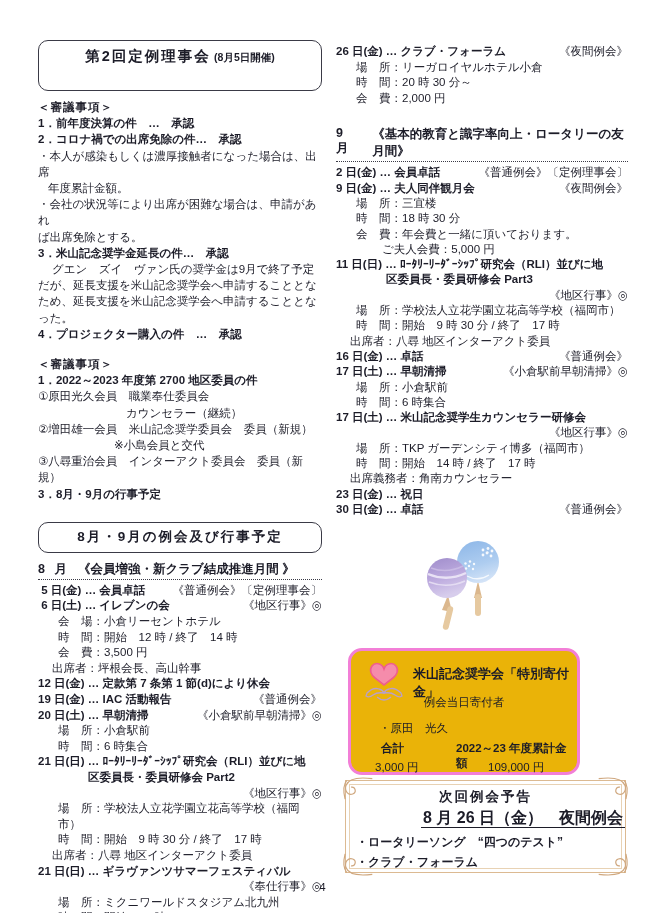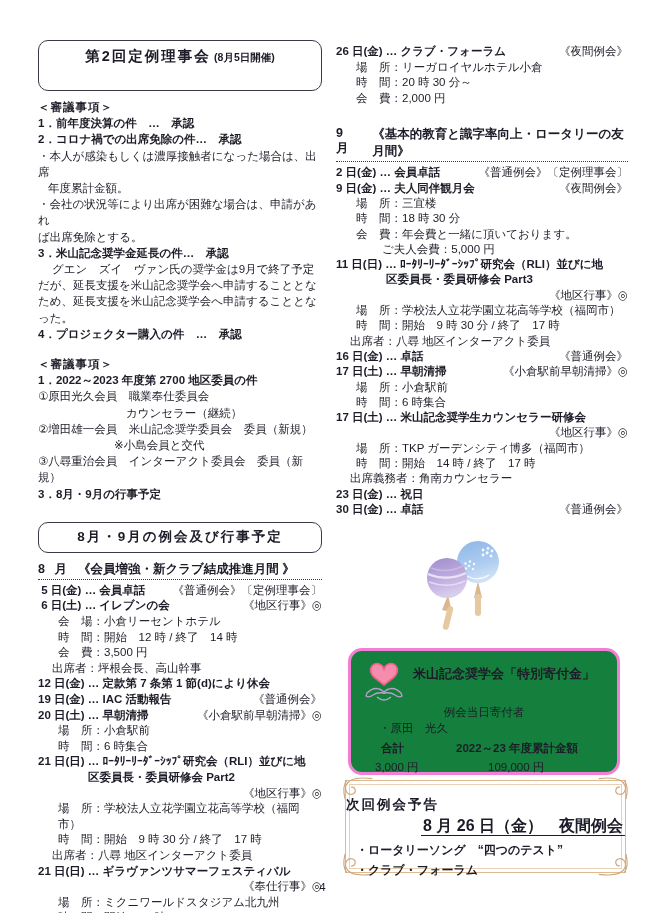--- a/index.html
+++ b/index.html
@@ -49,47 +49,47 @@
     font-weight:bold; font-size:12.5px; border-bottom:1.6px dotted #3a3a46;
     padding-bottom:1px; margin-bottom:3px; display:flex;
   }
   .month-hdr .m { letter-spacing:3px; margin-right:8px; } .gap20 { height:20px; }
 
   
   #fans { position:absolute; left:412px; top:540px; width:120px; height:105px; }
 
   
   #donation {
-    position:absolute; left:348px; top:648px; width:272px; height:127px;
-    border:3px solid #f27fd7; border-radius:14px; background:#15803d;
+    position:absolute; left:348px; top:648px; width:232px; height:127px;
+    border:3px solid #f27fd7; border-radius:14px; background:#eab308;
   }
   #donation .d-icon { position:absolute; left:12px; top:8px; }
   #donation .d-title { position:absolute; left:62px; top:14px; font-weight:bold; font-size:13px; }
-  #donation .d-sub { position:absolute; left:0; top:54px; width:100%; text-align:center; font-size:11.5px; }
+  #donation .d-sub { position:absolute; left:0; top:44px; width:100%; text-align:center; font-size:11.5px; }
   #donation .d-donor { position:absolute; left:28px; top:70px; font-size:11.5px; }
   #donation .d-row { position:absolute; left:0; width:100%; font-size:11.5px; display:flex; }
   #donation .r-lab { top:90px; font-weight:bold; }
   #donation .r-val { top:109px; }
   #donation .c1 { padding-left:30px; width:105px; }
   #donation .c2 { flex:1; }
 
   
   #next {
     position:absolute; left:345px; top:780px; width:281px; height:93px;
     border:1px solid #dcba92; background:#fff;
   }
   #next::before {
     content:""; position:absolute; inset:3px; border:1px solid #e8d2b4;
   }
   #next .corner { position:absolute; width:34px; height:30px; }
   #next .c-tl { left:-6px; top:-8px; }
   #next .c-tr { right:-6px; top:-8px; transform:scaleX(-1); }
   #next .c-bl { left:-6px; bottom:-8px; transform:scaleY(-1); }
   #next .c-br { right:-6px; bottom:-8px; transform:scale(-1,-1); }
-  #next .n-title { text-align:left; font-weight:bold; font-size:13.5px; margin-top:15px; letter-spacing:2px; position:relative; }
+  #next .n-title { text-align:center; font-weight:bold; font-size:13.5px; margin-top:7px; letter-spacing:2px; position:relative; }
   #next .n-date { text-align:right; font-weight:bold; font-size:16px; margin-top:2px; position:relative; }
   #next .n-date span { border-bottom:1.6px solid #1c1c28; padding:0 2px 1px 2px; }
   #next .n-items { margin:3px 0 0 10px; position:relative; }
   #next .n-items .ln { line-height:20px; }
   #next .n-items .t { font-weight:bold; font-size:12px; }
 
   #page-number { position:absolute; left:0; top:881px; width:645px; text-align:center; font-size:11.5px; }
 </style>
 </head>
 <body>

